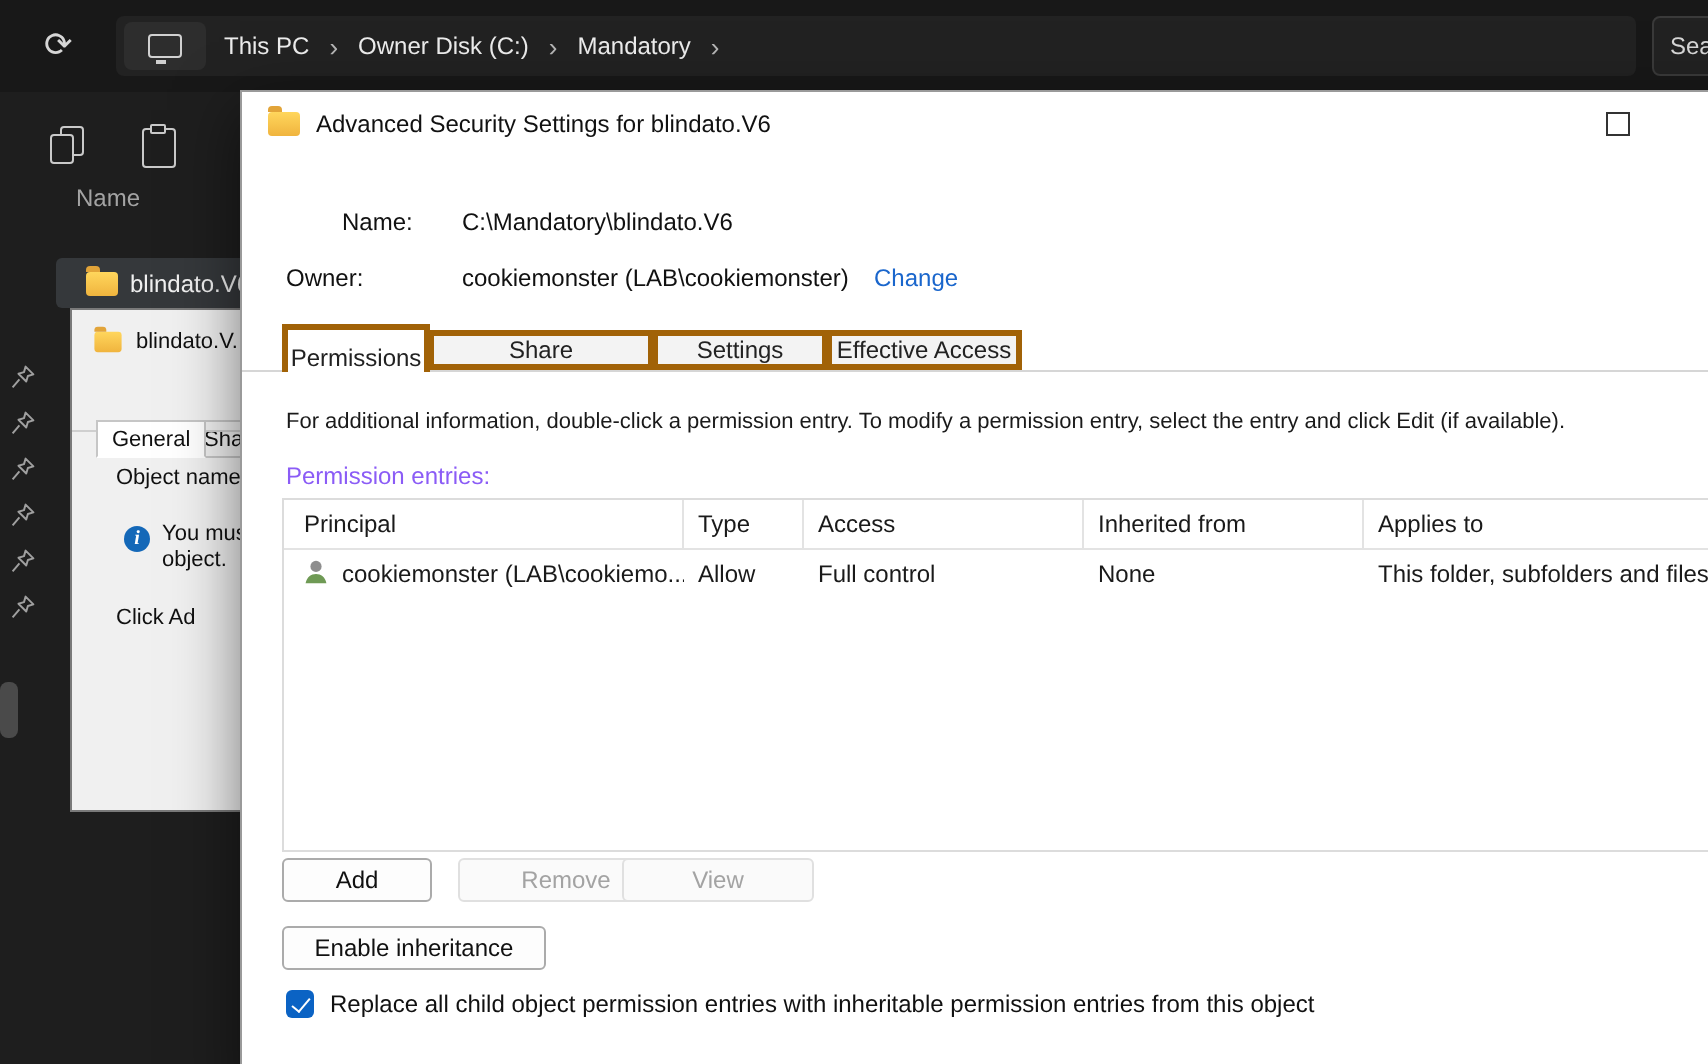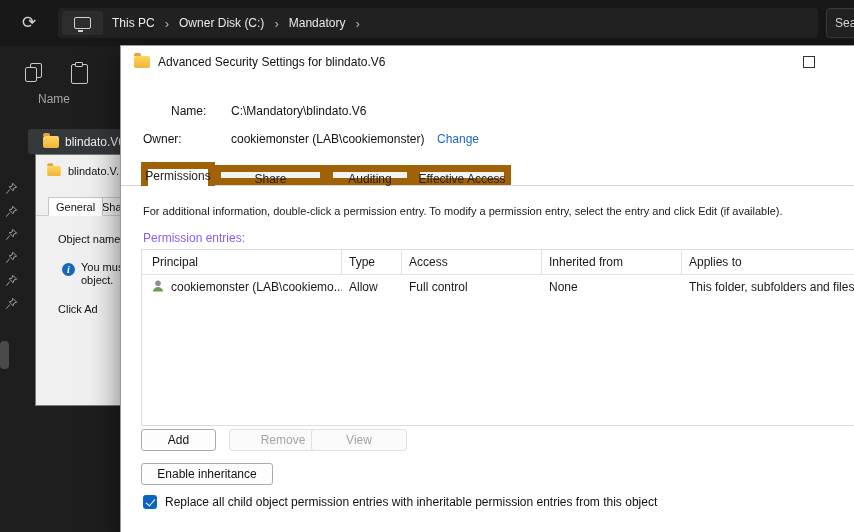--- a/index.html
+++ b/index.html
@@ -40,21 +40,21 @@
   .folder-icon{width:16px;height:12px;background:linear-gradient(#ffd65c,#f0b43e);border-radius:2px;position:relative;flex:none;}
   .folder-icon::before{content:"";position:absolute;top:-3px;left:0;width:7px;height:3px;background:#e2a439;border-radius:2px 2px 0 0;}
   .file-row .folder-icon{margin-left:15px;margin-right:6px;}
   .file-row span{color:#f0f0f0;}
 
   
   .props{position:absolute;left:35px;top:154px;width:95px;height:250px;background:#f0f0f0;
          border:1px solid #7a7a7a;color:#111;z-index:5;font-size:11px;overflow:hidden;}
   .props-title{position:absolute;left:10px;top:10px;display:flex;align-items:center;gap:6px;color:#111;white-space:nowrap;}
   .props-folder{transform:scale(.85);}
-  .ptab{position:absolute;top:42px;height:19px;box-sizing:border-box;border:1px solid #c6c6c6;
+  .ptab{position:absolute;top:55px;height:19px;box-sizing:border-box;border:1px solid #c6c6c6;
         background:#f0f0f0;display:flex;align-items:center;padding:0 7px;white-space:nowrap;}
   .ptab.active{background:#fff;border-bottom-color:#fff;z-index:2;}
   .ptab1{left:12px;}
   .ptab2{left:58px;width:60px;}
   .props-line{position:absolute;left:0;top:60px;width:95px;border-top:1px solid #cfcfcf;}
   .obj-label{position:absolute;left:22px;top:78px;white-space:nowrap;}
   .info-icon{position:absolute;left:26px;top:108px;width:13px;height:13px;border-radius:50%;background:#1468b8;}
   .info-icon::after{content:"i";position:absolute;left:0;top:0;width:13px;height:13px;color:#fff;
                     font-family:"Liberation Serif",serif;font-style:italic;font-weight:bold;font-size:10px;
                     display:flex;align-items:center;justify-content:center;}
@@ -72,22 +72,22 @@
   .max-btn{position:absolute;left:674px;top:4px;width:28px;height:24px;display:flex;align-items:center;justify-content:center;cursor:default;}
   .max-glyph{width:10px;height:10px;border:1px solid #333;}
 
   .f-label{position:absolute;color:#111;white-space:nowrap;}
   .f-value{position:absolute;color:#111;white-space:nowrap;}
   .lbl-name{left:22px;top:58px;margin-left:28px;}   .val-name{left:110px;top:58px;}
   .lbl-owner{left:22px;top:86px;}  .val-owner{left:110px;top:86px;}
   .change-link{position:absolute;left:316px;top:86px;color:#1a66cc;white-space:nowrap;cursor:pointer;}
 
   .tabstrip{position:absolute;left:0;top:116px;width:762px;height:23px;border-bottom:1px solid #d6d6d6;}
-  .tab{position:absolute;top:3px;height:20px;box-sizing:border-box;border:7px solid #a16207;background:#f3f3f3;
-       display:flex;align-items:flex-start;justify-content:center;color:#222;white-space:nowrap;}
+  .tab{position:absolute;top:3px;height:20px;box-sizing:border-box;border:3px solid #a16207;background:#f3f3f3;
+       display:flex;align-items:flex-end;justify-content:center;color:#222;white-space:nowrap;}
   .tab.active{top:0;height:24px;background:#fff;border-bottom:none;z-index:2;}
   .tab0{left:20px;width:74px;}
   .tab1{left:93px;width:113px;}
   .tab2{left:205px;width:88px;}
   .tab3{left:292px;width:98px;}
 
   .instruction{position:absolute;left:22px;top:159px;width:828px;white-space:nowrap;font-size:11px;color:#1a1a1a;}
   .entries-label{position:absolute;left:22px;top:185px;color:#8b5cf6;white-space:nowrap;}
 
   .ptable{position:absolute;left:20px;top:203px;width:720px;height:177px;border:1px solid #dcdcdc;box-sizing:border-box;background:#fff;}
@@ -203,21 +203,21 @@
     <span class="change-link">Change</span>
 
     <div class="tabstrip">
       <div class="tab tab0 active">
         <span>Permissions</span>
       </div>
       <div class="tab tab1">
         <span>Share</span>
       </div>
       <div class="tab tab2">
-        <span>Auditing</span>
+        <span>Settings</span>
       </div>
       <div class="tab tab3">
         <span>Effective Access</span>
       </div>
     </div>
 
     <div class="instruction">For additional information, double-click a permission entry. To modify a permission entry, select the entry and click Edit (if available).</div>
     <div class="entries-label">Permission entries:</div>
 
     <div class="ptable">

